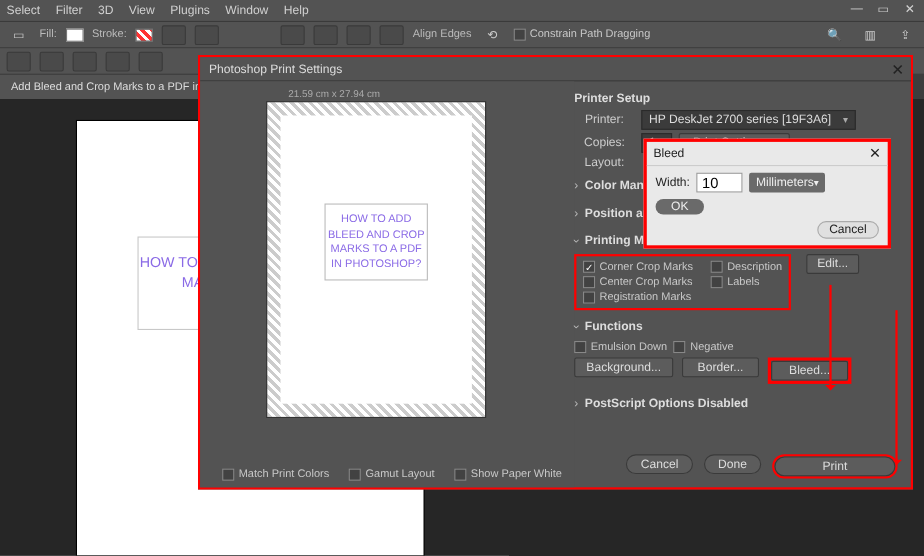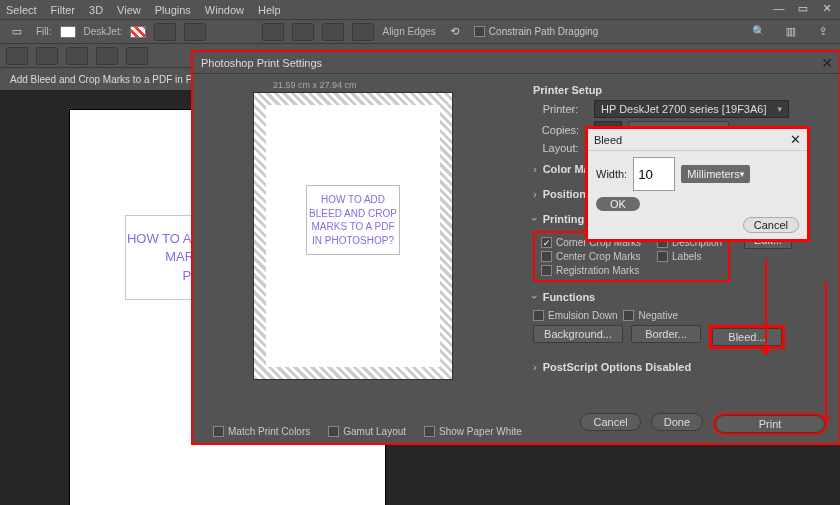--- a/index.html
+++ b/index.html
@@ -20,21 +20,21 @@
 
   .tab { height:22px; background:#3d3d3d; display:flex; align-items:center; }
   .tabitem { background:#535353; height:22px; padding:0 10px; display:flex; align-items:center; font-size:10px; color:#ddd; }
 
   .canvas-bg { position:absolute; left:0; top:90px; right:0; bottom:0; background:#262626; }
   .canvas-doc { position:absolute; left:70px; top:20px; width:315px; height:395px; background:#fff; box-shadow:0 0 0 1px #000; }
   .doc-box { position:absolute; left:55px; top:105px; width:205px; height:85px; border:1px solid #c8c8c8; display:flex; align-items:center; justify-content:center; text-align:center; }
   .doc-text { color:#8a6ae6; font-size:13px; font-weight:500; line-height:1.4; }
 
   
-  .dialog { position:absolute; left:191px; top:50px; width:650px; height:395px; background:#535353; border:2px solid #f00; }
+  .dialog { position:absolute; left:180px; top:50px; width:650px; height:395px; background:#535353; border:2px solid #f00; }
   .dlg-title { height:22px; background:#535353; border-bottom:1px solid #3a3a3a; display:flex; align-items:center; padding:0 8px; font-size:11px; color:#ddd; }
   .dlg-close { position:absolute; right:6px; top:3px; font-size:14px; color:#222; }
   .dlg-body { display:flex; height:calc(100% - 22px); }
 
   .preview-pane { width:340px; position:relative; background:#535353; }
   .paper-dim { position:absolute; left:80px; top:6px; font-size:9px; color:#aaa; }
   .paper { position:absolute; left:60px; top:18px; width:200px; height:288px; background:#fff; border:1px solid #333;
            background-image: repeating-linear-gradient(45deg,#ccc 0 3px,transparent 3px 6px);
            background-clip: padding-box; }
   .paper-inner { position:absolute; left:12px; top:12px; right:12px; bottom:12px; background:#fff; }
@@ -69,21 +69,21 @@
 
   .dlg-footer { position:absolute; right:12px; bottom:8px; display:flex; gap:10px; }
   .btn.wide { width:110px; }
   .print-box { border:2px solid #f00; padding:0; border-radius:12px; }
 
   
   .bleed-pop { position:absolute; left:585px; top:126px; width:225px; background:#e9e9e9; border:3px solid #f00; color:#222; font-size:11px; }
   .bleed-pop .hdr { display:flex; align-items:center; padding:3px 6px; border-bottom:1px solid #ccc; }
   .bleed-pop .hdr .x { margin-left:auto; font-size:13px; }
   .bleed-pop .body { padding:6px 8px; display:flex; gap:6px; align-items:center; flex-wrap:wrap; }
-  .bleed-pop input { width:42px; height:18px; border:1px solid #999; padding:16px 4px; background:#fff; }
+  .bleed-pop input { width:42px; height:18px; border:1px solid #999; padding:0 4px; background:#fff; }
   .bleed-pop .unit { background:#6a6a6a; color:#eee; height:18px; padding:0 6px; display:inline-flex; align-items:center; border-radius:2px; }
   .bleed-pop .unit::after { content:" ▾"; font-size:9px; }
   .bleed-pop .ok { background:#6a6a6a; color:#eee; border-radius:10px; padding:1px 14px; }
   .bleed-pop .cancel { margin-left:auto; background:#e0e0e0; border:1px solid #aaa; border-radius:10px; padding:1px 10px; }
   .bleed-pop .foot { padding:0 8px 6px; display:flex; }
 
   .chkbox { width:11px; height:11px; border:1px solid #888; background:#424242; display:inline-flex; align-items:center; justify-content:center; }
   .chkbox.on::after { content:"✓"; font-size:9px; color:#fff; }
 </style>
 </head>
@@ -101,21 +101,21 @@
 <div class="winbtns">
   <span>—</span>
   <span>▭</span>
   <span>✕</span>
 </div>
 
 <div class="toolbar1">
   <span class="iconbtn">▭</span>
   <span class="lbl">Fill:</span>
   <span class="swatch"></span>
-  <span class="lbl">DeskJet:</span>
+  <span class="lbl">Stroke:</span>
   <span class="swatch" style="background:repeating-linear-gradient(45deg,#fff 0 3px,#f33 3px 6px)"></span>
   <span class="toolbtn"></span>
   <span class="toolbtn"></span>
   <span style="flex:0 0 40px"></span>
   <span class="toolbtn"></span>
   <span class="toolbtn"></span>
   <span class="toolbtn"></span>
   <span class="toolbtn"></span>
   <span class="lbl">Align Edges</span>
   <span class="iconbtn">⟲</span>

